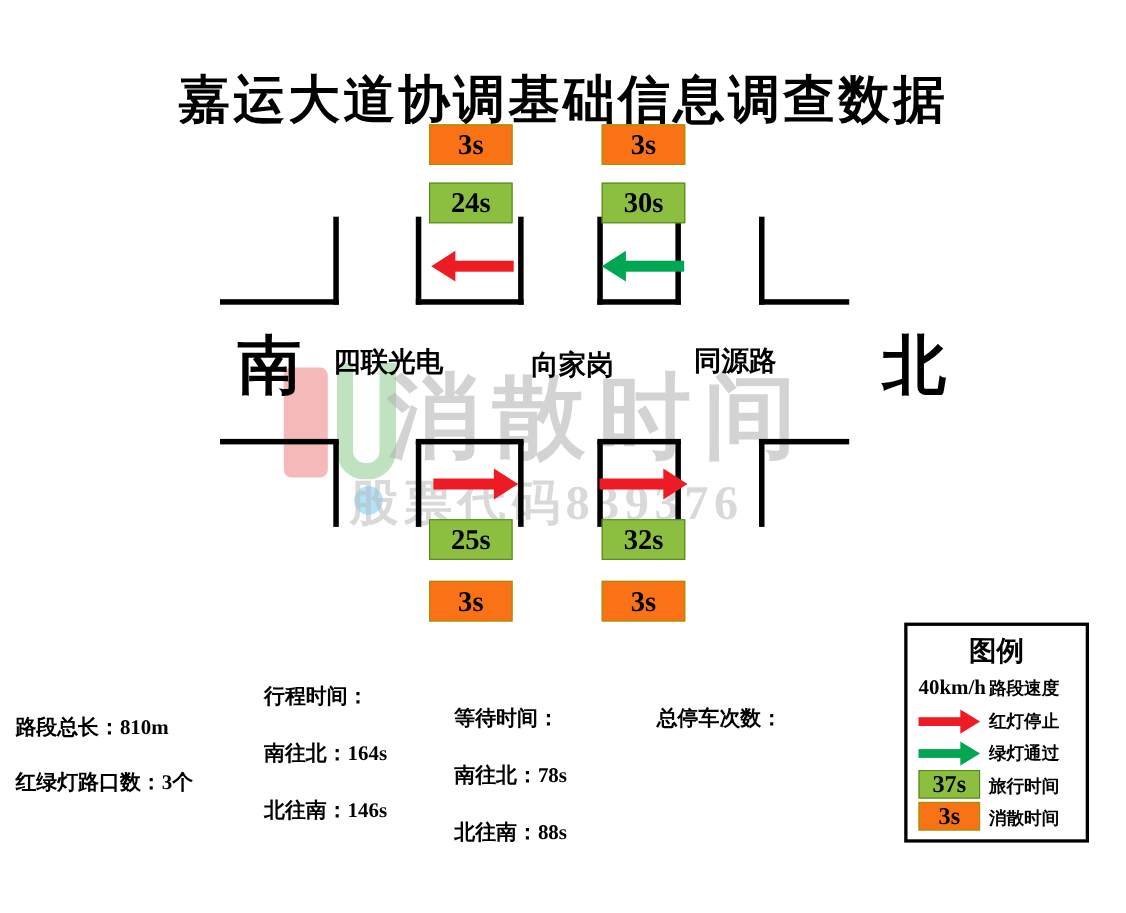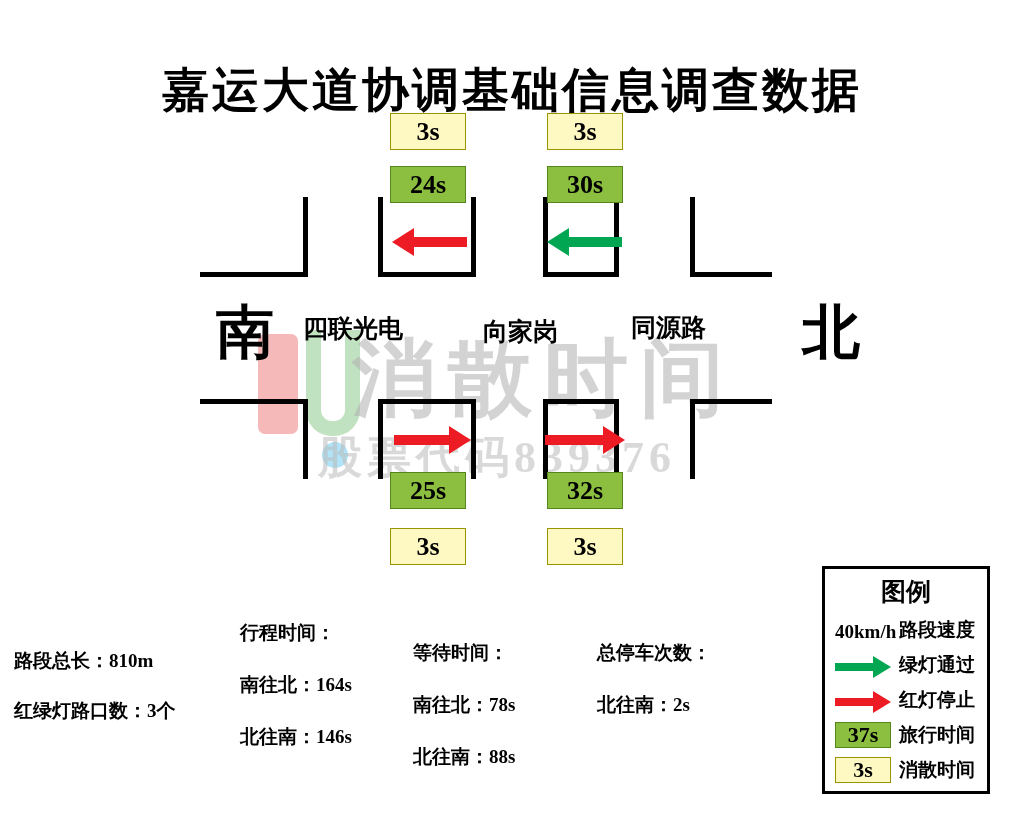--- a/index.html
+++ b/index.html
@@ -20,21 +20,21 @@
     letter-spacing:12px;white-space:nowrap;z-index:1;}
   #wm-sub{left:318px;top:428px;font-size:44px;font-weight:bold;color:rgba(185,185,185,.55);
     letter-spacing:5px;white-space:nowrap;z-index:1;}
 
   
   .road{background:#000;z-index:2;}
 
   
   .tbox{width:76px;height:37px;display:flex;align-items:center;justify-content:center;
     font-size:26px;font-weight:bold;box-sizing:border-box;z-index:3;}
-  .ybox{background:#fef9c3;border:1px solid #9a9400;}
+  .ybox{background:#f97316;border:1px solid #9a9400;}
   .gbox{background:#8CBE3F;border:1px solid #55861c;}
 
   
   .arrow{z-index:3;}
   .arrow .shaft{position:absolute;top:9px;height:10px;background:currentColor;}
   .arrow.left  .shaft{left:20px;right:0;}
   .arrow.right .shaft{left:0;right:20px;}
   .arrow .head{position:absolute;top:0;width:0;height:0;
     border-top:14px solid transparent;border-bottom:14px solid transparent;}
   .arrow.left  .head{left:0;border-right:22px solid currentColor;}
@@ -45,27 +45,27 @@
   
   .big-label{font-size:58px;font-weight:bold;z-index:2;}
   .int-label{font-size:25px;font-weight:bold;z-index:2;white-space:nowrap;}
 
   
   .stat{font-size:19px;font-weight:bold;white-space:nowrap;z-index:2;}
   .stat-col{z-index:2;}
   .stat-col .stat{margin-bottom:26px;}
 
   
-  #legend{left:822px;top:566px;width:168px;height:228px;border:3px solid #000;background:#fff;
+  #legend{left:822px;top:566px;width:168px;height:200px;border:3px solid #000;background:#fff;
     box-sizing:border-box;padding:6px 10px 8px 10px;display:flex;flex-direction:column;z-index:4;}
   #legend-title{text-align:center;font-size:25px;font-weight:bold;flex:none;}
   .lrow{flex:1;display:flex;align-items:flex-end;}
   .lsym{width:64px;flex:none;display:flex;align-items:center;}
   .lspeed{font-size:19px;font-weight:bold;white-space:nowrap;}
-  .llabel{font-size:19px;font-weight:bold;white-space:nowrap;}
+  .llabel{font-size:16px;font-weight:bold;white-space:nowrap;}
   .larrow{position:relative;width:56px;height:22px;display:inline-block;}
   .larrow .shaft{top:7px;height:8px;}
   .larrow.right .shaft{left:0;right:15px;}
   .larrow .head{border-top-width:11px;border-bottom-width:11px;}
   .larrow.right .head{border-left-width:18px;}
   .lbox{width:56px;height:26px;display:flex;align-items:center;justify-content:center;
     font-size:22px;font-weight:bold;box-sizing:border-box;}
 </style>
 </head>
 <body>
@@ -152,49 +152,48 @@
   </div>
 
   <div class="abs stat-col" style="left:413px;top:640px">
     <div class="stat">等待时间：</div>
     <div class="stat"><span>南往北：</span><span>78s</span></div>
     <div class="stat"><span>北往南：</span><span>88s</span></div>
   </div>
 
   <div class="abs stat-col" style="left:597px;top:640px">
     <div class="stat">总停车次数：</div>
-    <div class="stat"><span>北往南：</span><span>2s</span></div>
   </div>
 
   <div class="abs" id="legend">
     <div id="legend-title">图例</div>
     <div class="lrow">
       <span class="lsym lspeed">40km/h</span>
       <span class="llabel">路段速度</span>
+    </div>
+    <div class="lrow">
+      <span class="lsym">
+          <span class="arrow right red larrow">
+            <span class="shaft"></span>
+            <span class="head"></span>
+          </span>
+        </span>
+      <span class="llabel">红灯停止</span>
     </div>
     <div class="lrow">
       <span class="lsym">
           <span class="arrow right green larrow">
             <span class="shaft"></span>
             <span class="head"></span>
           </span>
         </span>
       <span class="llabel">绿灯通过</span>
     </div>
     <div class="lrow">
       <span class="lsym">
-          <span class="arrow right red larrow">
-            <span class="shaft"></span>
-            <span class="head"></span>
-          </span>
-        </span>
-      <span class="llabel">红灯停止</span>
-    </div>
-    <div class="lrow">
-      <span class="lsym">
           <span class="lbox gbox">37s</span>
         </span>
       <span class="llabel">旅行时间</span>
     </div>
     <div class="lrow">
       <span class="lsym">
           <span class="lbox ybox">3s</span>
         </span>
       <span class="llabel">消散时间</span>
     </div>

